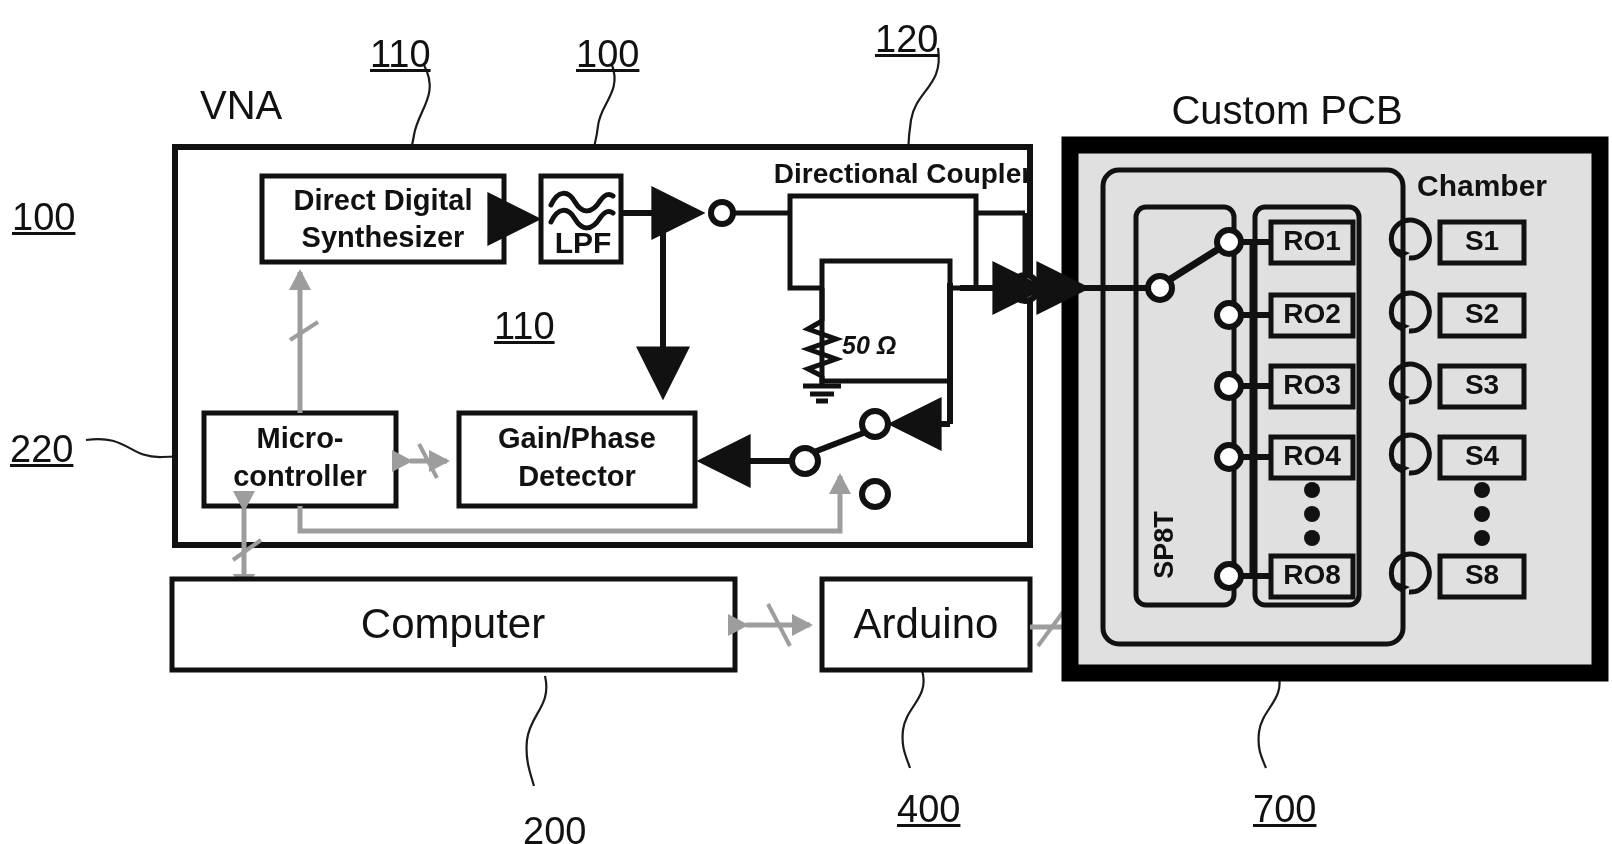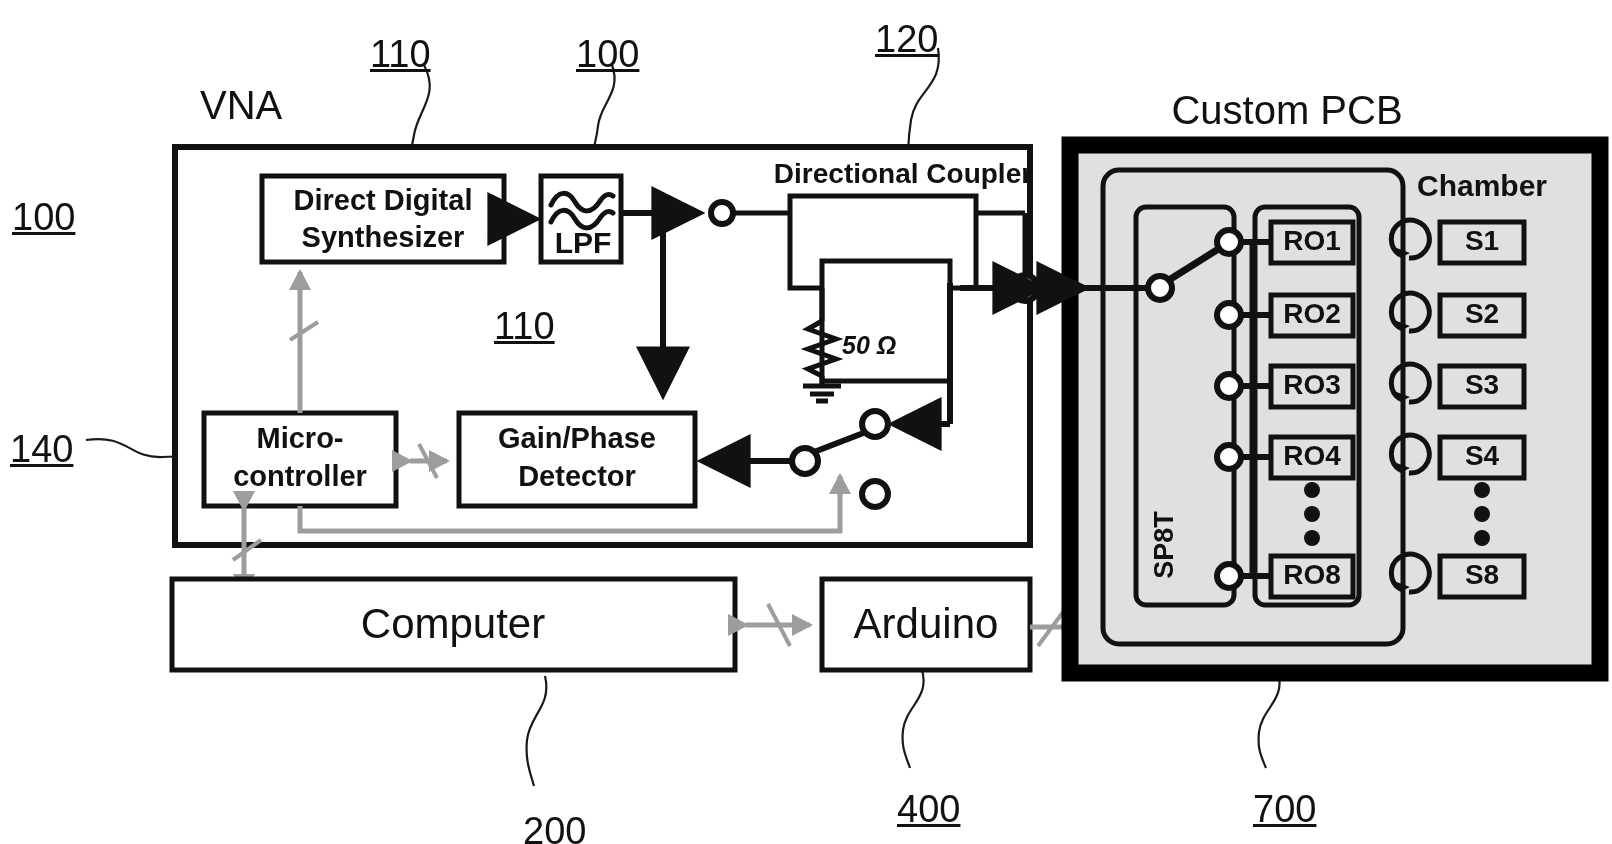--- a/index.html
+++ b/index.html
@@ -249,20 +249,20 @@
 
   <text x="842" y="347" class="ohm">50 Ω</text>
 
 </svg>
 
 <div id="refnums">
       <div class="refnum" style="position: absolute; left: 12px; top: 198px; font-size: 38px; font-family: &quot;Liberation Sans&quot;, sans-serif; color: rgb(17, 17, 17); line-height: 1;">100</div>
       <div class="refnum" style="position: absolute; left: 370px; top: 35px; font-size: 38px; font-family: &quot;Liberation Sans&quot;, sans-serif; color: rgb(17, 17, 17); line-height: 1;">110</div>
       <div class="refnum" style="position: absolute; left: 576px; top: 35px; font-size: 38px; font-family: &quot;Liberation Sans&quot;, sans-serif; color: rgb(17, 17, 17); line-height: 1;">100</div>
       <div class="refnum" style="position: absolute; left: 875px; top: 20px; font-size: 38px; font-family: &quot;Liberation Sans&quot;, sans-serif; color: rgb(17, 17, 17); line-height: 1;">120</div>
-      <div class="refnum" style="position: absolute; left: 10px; top: 430px; font-size: 38px; font-family: &quot;Liberation Sans&quot;, sans-serif; color: rgb(17, 17, 17); line-height: 1;">140</div>
+      <div class="refnum" style="position: absolute; left: 10px; top: 430px; font-size: 38px; font-family: &quot;Liberation Sans&quot;, sans-serif; color: rgb(17, 17, 17); line-height: 1;">220</div>
       <div class="refnum" style="position: absolute; left: 494px; top: 307px; font-size: 38px; font-family: &quot;Liberation Sans&quot;, sans-serif; color: rgb(17, 17, 17); line-height: 1;">110</div>
       <div class="refnum" style="position: absolute; left: 523px; top: 812px; font-size: 38px; font-family: &quot;Liberation Sans&quot;, sans-serif; color: rgb(17, 17, 17); line-height: 1;">200</div>
       <div class="refnum" style="position: absolute; left: 897px; top: 790px; font-size: 38px; font-family: &quot;Liberation Sans&quot;, sans-serif; color: rgb(17, 17, 17); line-height: 1;">400</div>
       <div class="refnum" style="position: absolute; left: 1253px; top: 790px; font-size: 38px; font-family: &quot;Liberation Sans&quot;, sans-serif; color: rgb(17, 17, 17); line-height: 1;">700</div>
     </div>
 
 </div>
 
 </body></html>

